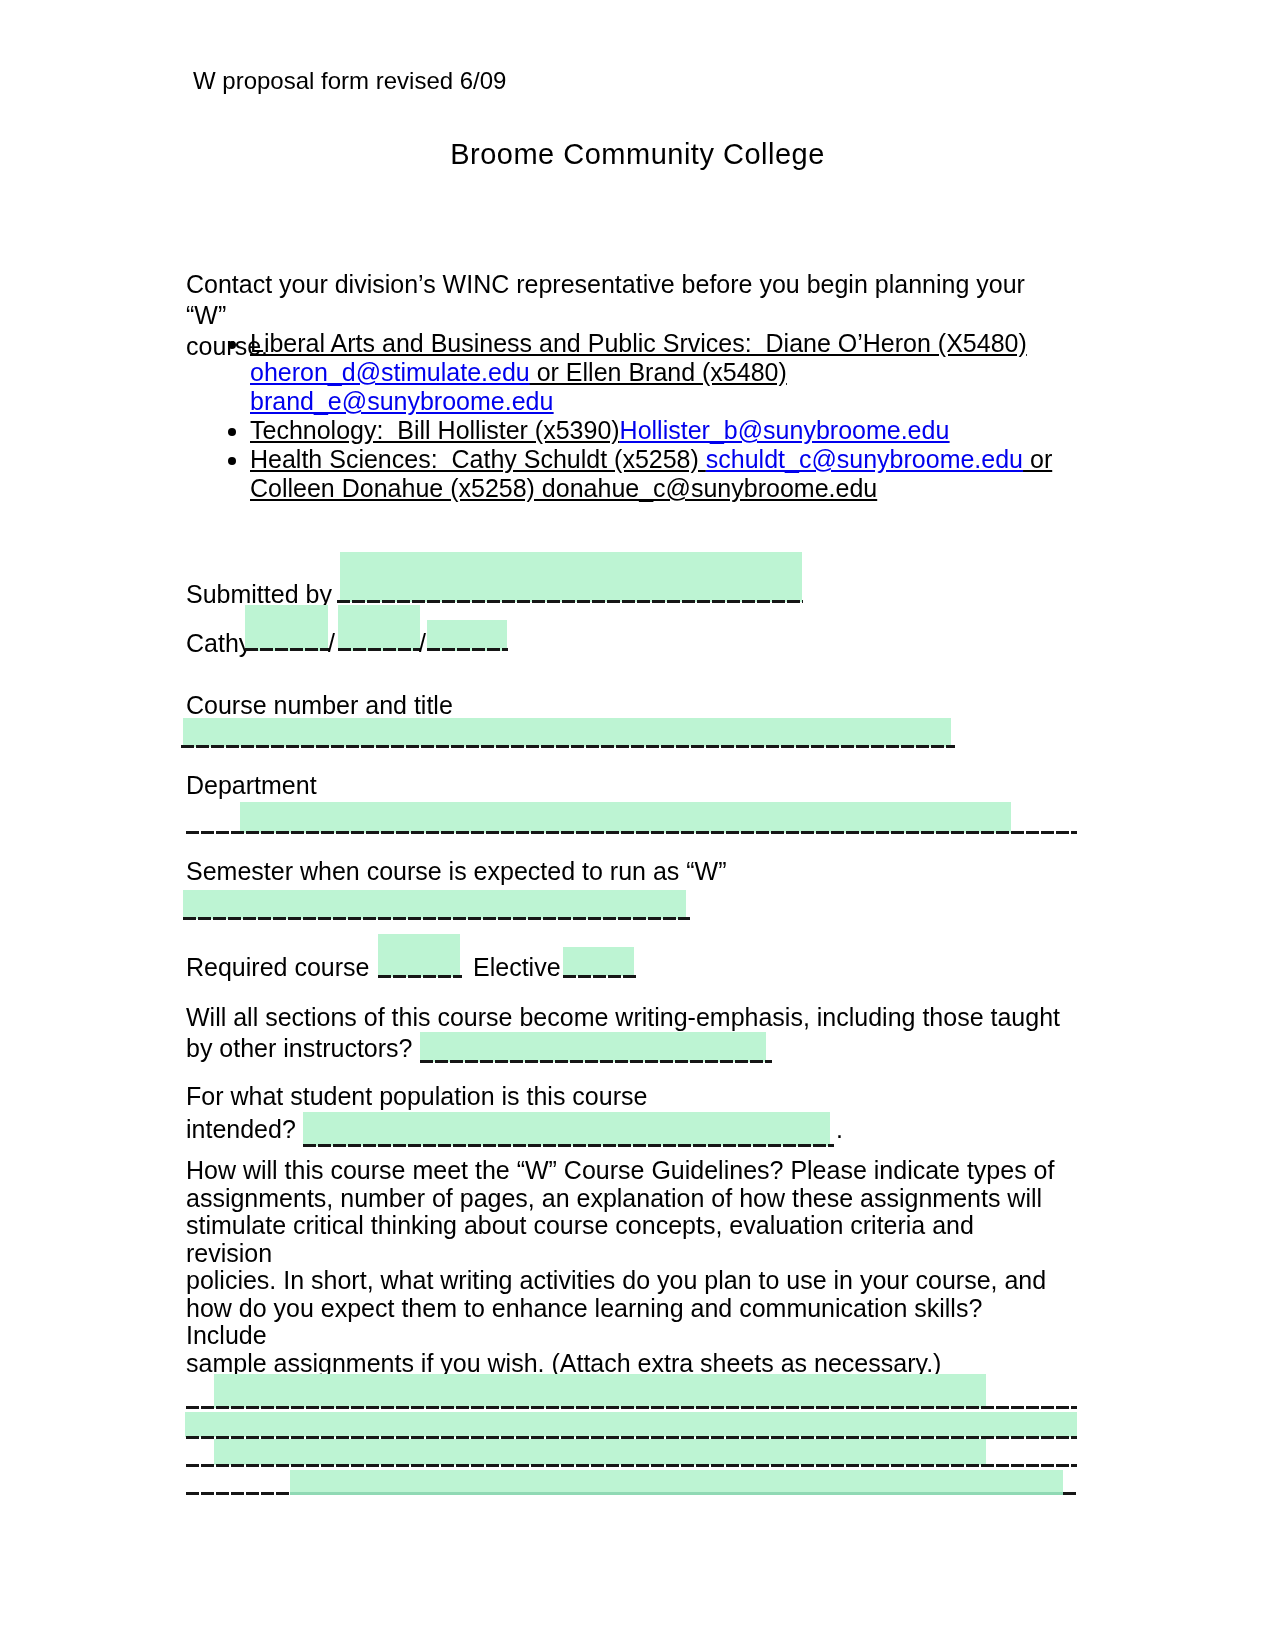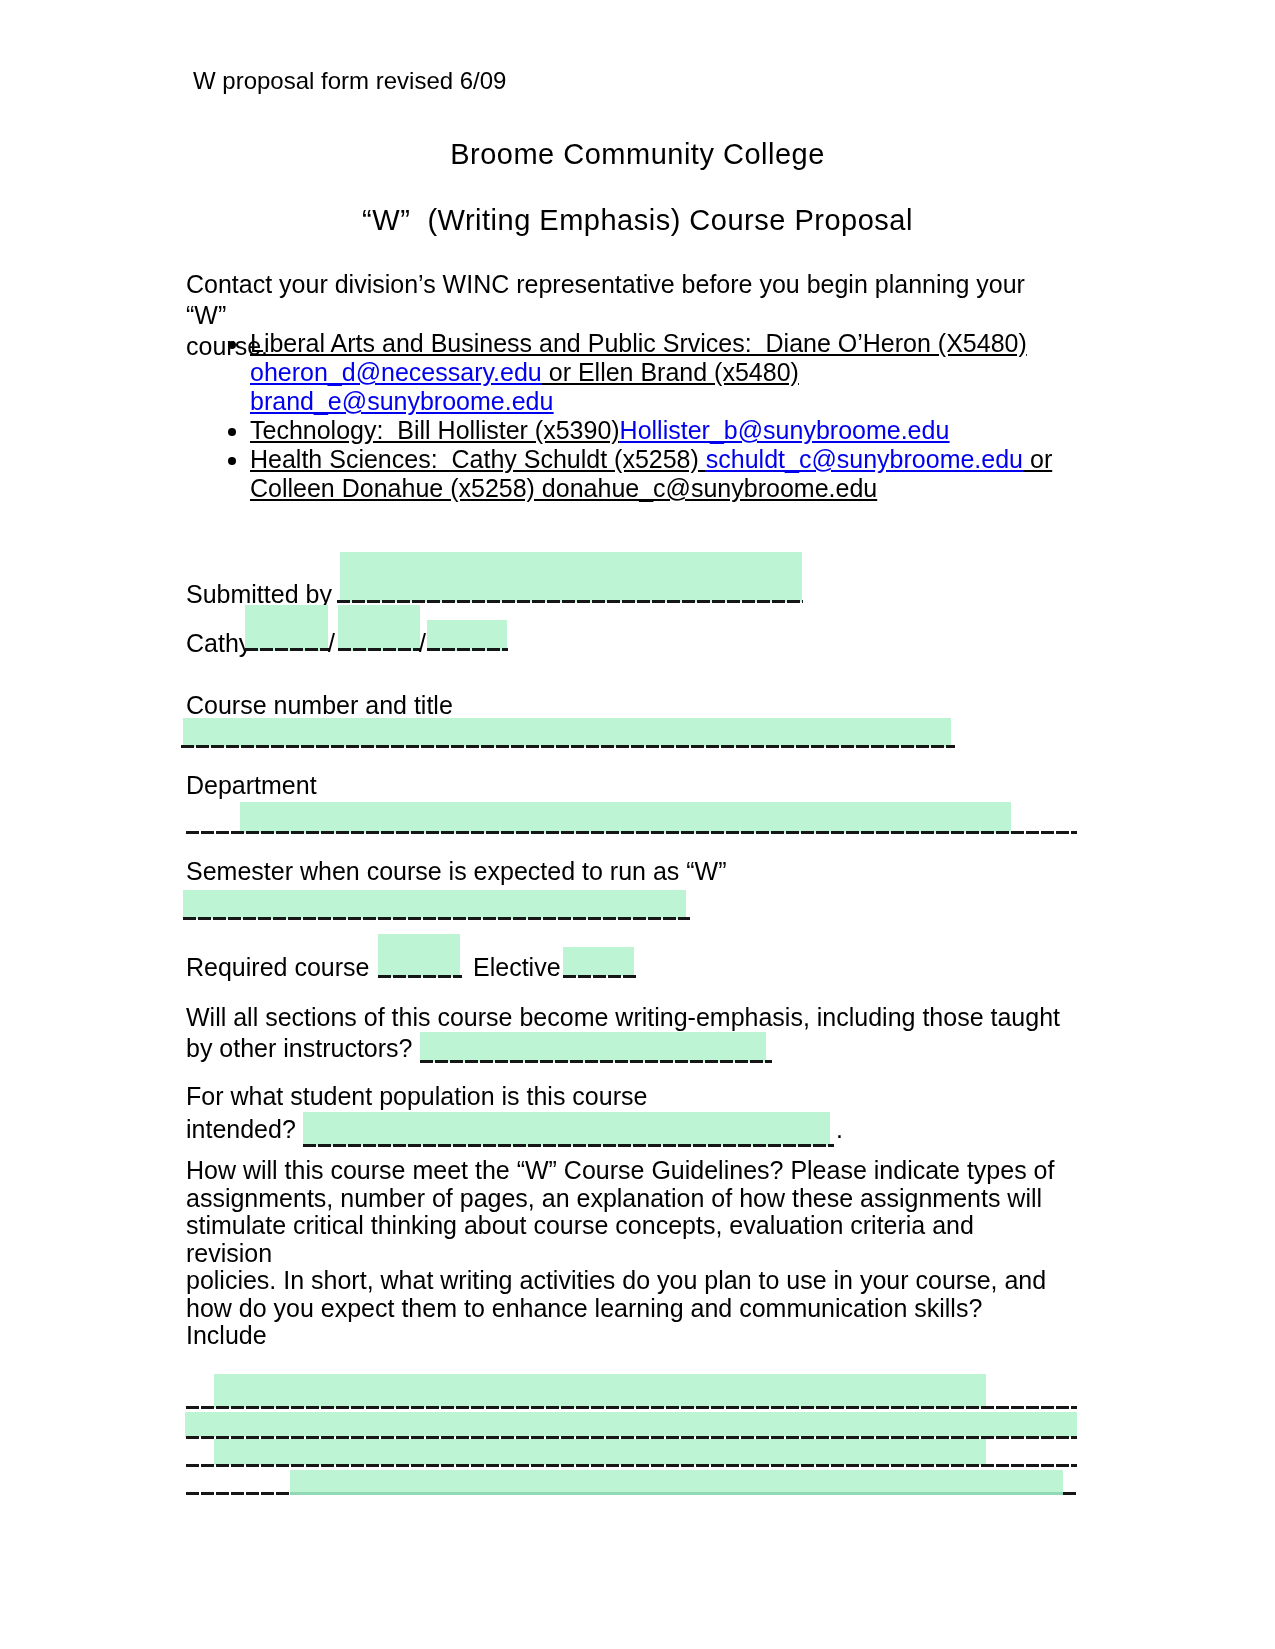--- a/index.html
+++ b/index.html
@@ -33,31 +33,30 @@
   .slash{font-size:25px;}
 </style>
 </head>
 <body>
 
 <div class="page">
 
   <div class="abs rev t" style="left:193px;top:66px;">W proposal form revised 6/09</div>
 
   <div class="abs center title t" style="top:139px;">Broome Community College</div>
-  <div class="abs center title t" style="top:205px;">“W”  (Writing Emphasis) Course Proposal</div>
 
   <div class="abs lh31" style="left:186px;top:269px;width:880px;">
     <div class="t">Contact your division’s WINC representative before you begin planning your “W”</div>
     <div class="t">course.</div>
   </div>
 
   <ul class="abs contacts" style="left:186px;top:329px;">
     <li>
       <div class="t">Liberal Arts and Business and Public Srvices:  Diane O’Heron (X5480)</div>
-      <div><a class="mail">oheron_d@necessary.edu</a><span class="t"> or Ellen Brand (x5480)</span></div>
+      <div><a class="mail">oheron_d@stimulate.edu</a><span class="t"> or Ellen Brand (x5480)</span></div>
       <div><a class="mail">brand_e@sunybroome.edu</a></div>
     </li>
     <li>
       <span class="t">Technology:  Bill Hollister (x5390)</span><a class="mail">Hollister_b@sunybroome.edu</a>
     </li>
     <li>
       <div><span class="t">Health Sciences:  Cathy Schuldt (x5258) </span><a class="mail">schuldt_c@sunybroome.edu</a><span class="t"> or</span></div>
       <div class="t">Colleen Donahue (x5258) donahue_c@sunybroome.edu</div>
     </li>
   </ul>
@@ -107,20 +106,21 @@
   <div class="abs hl" style="left:303px;top:1112px;width:527px;height:34px;"></div>
   <div class="abs uline" style="left:303px;top:1144px;width:531px;"></div>
   <div class="abs t" style="left:836px;top:1114px;z-index:4;">.</div>
 
   <div class="abs lh27" style="left:186px;top:1157px;width:880px;">
     <div class="t">How will this course meet the “W” Course Guidelines? Please indicate types of</div>
     <div class="t">assignments, number of pages, an explanation of how these assignments will</div>
     <div class="t">stimulate critical thinking about course concepts, evaluation criteria and revision</div>
     <div class="t">policies. In short, what writing activities do you plan to use in your course, and</div>
     <div class="t">how do you expect them to enhance learning and communication skills? Include</div>
+    <div class="t">sample assignments if you wish. (Attach extra sheets as necessary.)</div>
   </div>
 
   <div class="abs hl" style="left:214px;top:1374px;width:772px;height:34px;"></div>
   <div class="abs uline" style="left:186px;top:1406px;width:891px;"></div>
 
   <div class="abs hl" style="left:185px;top:1412px;width:892px;height:25px;"></div>
   <div class="abs uline" style="left:186px;top:1436px;width:891px;"></div>
 
   <div class="abs hl" style="left:214px;top:1439px;width:772px;height:26px;"></div>
   <div class="abs uline" style="left:186px;top:1464px;width:891px;"></div>

